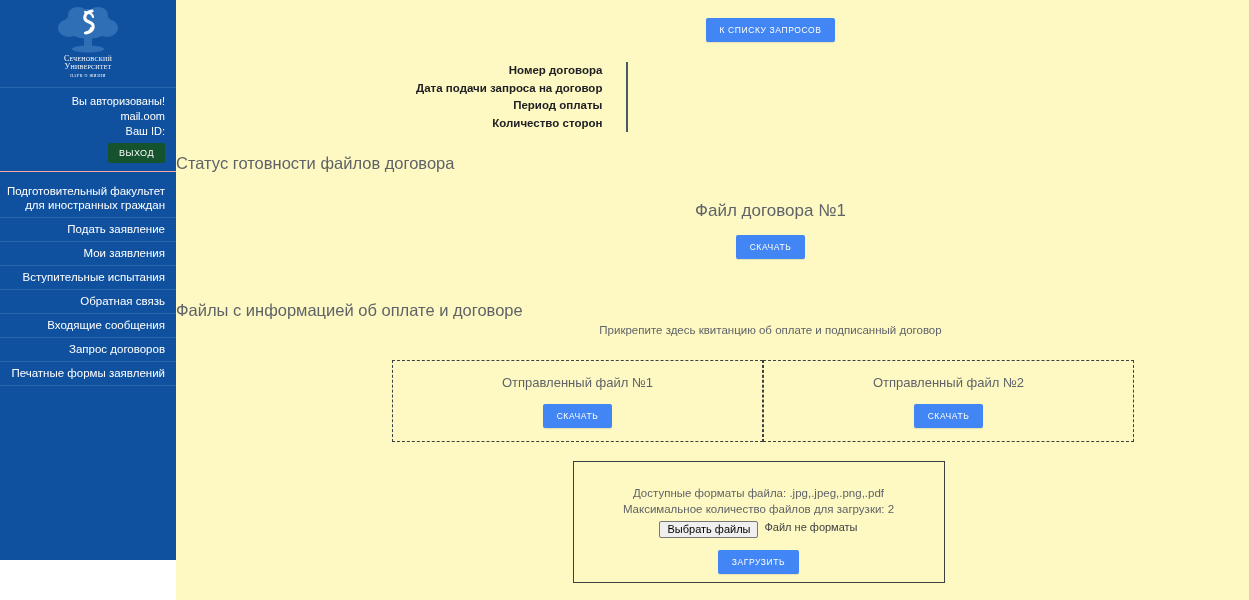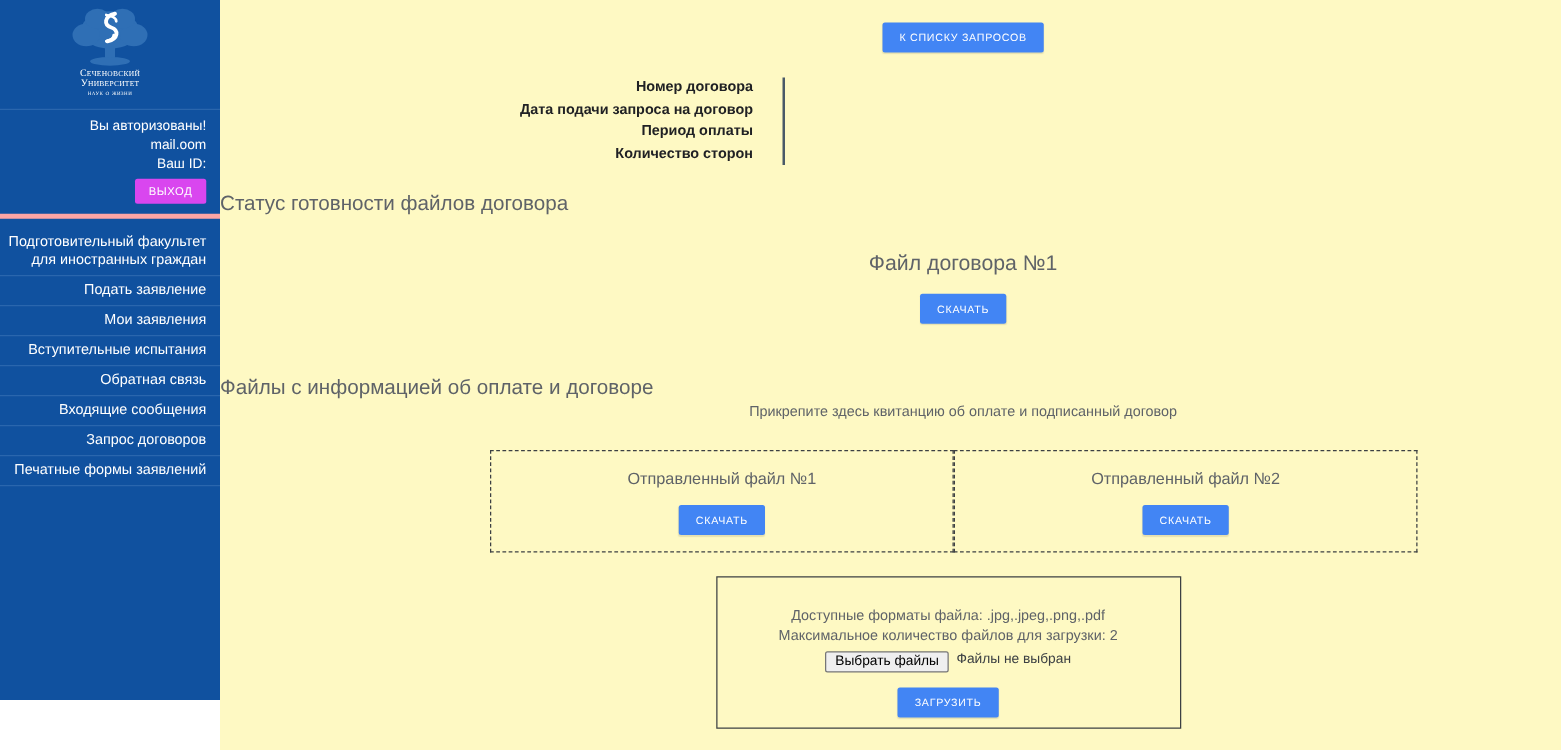--- a/index.html
+++ b/index.html
@@ -32,30 +32,30 @@
     font-family:"Liberation Serif", serif;
     line-height:1.05; margin-top:1px;
   }
   .logo-l1 { font-size:8px; letter-spacing:.2px; font-variant: small-caps; }
   .logo-l2 { font-size:8px; letter-spacing:.2px; font-variant: small-caps; }
   .logo-l3 { font-size:5.5px; letter-spacing:.4px; margin-top:1px; font-variant: small-caps; }
 
   .auth-block {
     padding: 6px 11px 8px 10px;
     text-align:right;
-    border-bottom: 4px solid #fca5a5;
+    border-bottom: 1px solid #fca5a5;
   }
   .auth-line {
     color:#ffffff; font-size:11px; line-height:14px;
   }
   .auth-mail { color:#ffffff; font-size:11px; line-height:16px; }
   .auth-id { color:#ffffff; font-size:11px; line-height:15px; }
   .logout-btn {
     display:inline-block; margin-top:4px;
-    background:#d946ef; color:#fff;
+    background:#14532d; color:#fff;
     border:none; border-radius:2px;
     font-family:"Liberation Sans", sans-serif;
     font-size:9px; letter-spacing:.5px;
     padding:5px 11px; cursor:pointer;
   }
 
   .menu { margin-top: 8px; }
   .menu-item {
     color:#ffffff; font-size:11.5px;
     text-align:right;
@@ -255,21 +255,21 @@
           <button class="blue-btn">СКАЧАТЬ</button>
         </div>
       </div>
     </div>
 
     <div class="upload-box">
       <div class="upload-line">Доступные форматы файла: .jpg,.jpeg,.png,.pdf</div>
       <div class="upload-line">Максимальное количество файлов для загрузки: 2</div>
       <div class="file-input-row">
         <button class="file-btn">Выбрать файлы</button>
-        <span class="file-status">Файлы не выбран</span>
+        <span class="file-status">Файл не форматы</span>
       </div>
       <div class="upload-btn-wrap">
         <button class="blue-btn">ЗАГРУЗИТЬ</button>
       </div>
     </div>
 
   </div>
 </div>
 
 </body></html>

